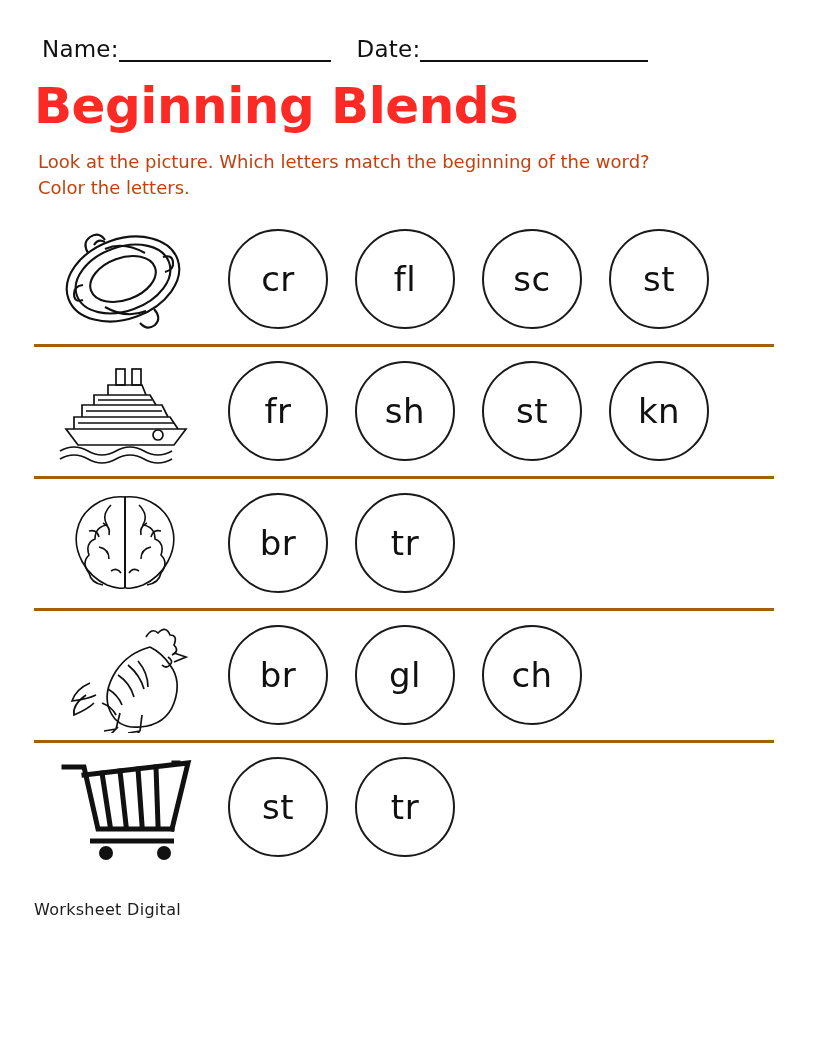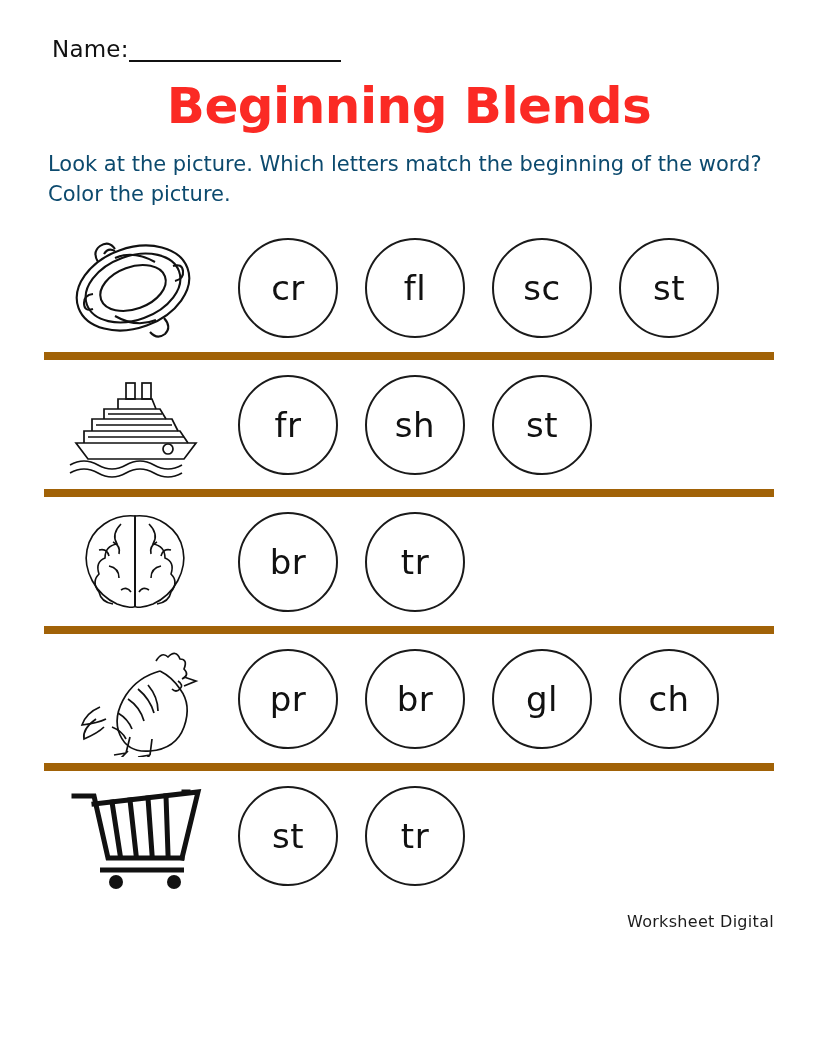--- a/index.html
+++ b/index.html
@@ -12,21 +12,21 @@
     height: 1056px;
     font-family: "DejaVu Sans", sans-serif;
     color: #111111;
     overflow: hidden;
     position: relative;
   }
   .sheet {
     width: 816px;
     height: 767px;
     box-sizing: border-box;
-    padding: 36px 42px 10px 44px;
+    padding: 36px 42px 10px 34px;
     position: relative;
   }
 
   
   .namedate {
     display: flex;
     align-items: flex-end;
     gap: 26px;
     padding-left: 8px;
     margin-bottom: 18px;
@@ -43,53 +43,53 @@
   .field-line {
     display: inline-block;
     border-bottom: 2px solid #111;
     height: 22px;
   }
   .line-name { width: 212px; }
   .line-date { width: 228px; }
 
   
   .title {
-    text-align: center;
+    text-align: left;
     color: #fb2a24;
     font-family: "DejaVu Sans", sans-serif;
     font-weight: bold;
     font-size: 50px;
     letter-spacing: -0.5px;
     margin: 6px 0 16px 0;
     line-height: 1.05;
   }
 
   
   .instructions {
-    font-size: 21px;
+    font-size: 18px;
     line-height: 1.45;
     padding-left: 4px;
     margin-bottom: 14px;
-    color: #0c4a6e;
+    color: #c2410c;
   }
   .instructions .line2 { display: block; }
 
   
   .rows {
     display: flex;
     flex-direction: column;
   }
   .row {
     display: flex;
     align-items: center;
     height: 129px;
     position: relative;
     justify-content: space-between;
   }
-  .row + .row { border-top: 8px solid #a16207; }
+  .row + .row { border-top: 3px solid #a16207; }
   .row.first { border-top: none; }
 
   .pic-cell {
     width: 182px;
     min-width: 182px;
     height: 118px;
     display: flex;
     align-items: center;
     justify-content: center;
   }
@@ -113,44 +113,48 @@
     justify-content: center;
     font-size: 34px;
     letter-spacing: 0.5px;
     color: #111;
     background: #fff;
     box-sizing: border-box;
   }
 
   
   .footer {
-    text-align: right;
+    text-align: left;
     font-size: 16px;
     color: #1c1c1c;
-    margin-top: 12px;
+    margin-top: 28px;
     letter-spacing: 0.3px;
   }
 </style>
 </head>
 <body>
 
 <div class="sheet">
 
   <div class="namedate">
     <div class="field">
       <span class="field-label">Name:</span>
       <span class="field-line line-name"></span>
     </div>
+    <div class="field">
+      <span class="field-label">Date:</span>
+      <span class="field-line line-date"></span>
+    </div>
   </div>
 
   <div class="title">Beginning Blends</div>
 
   <div class="instructions">
     <span>Look at the picture.  Which letters match the beginning of the word?</span>
-    <span class="line2">Color the picture.</span>
+    <span class="line2">Color the letters.</span>
   </div>
 
   <div class="rows">
 
     <div class="row first">
       <div class="pic-cell">
         <span>
           <svg width="150" height="112" viewBox="0 0 150 112">
             <g fill="none" stroke="#111" stroke-width="2.1">
               <ellipse cx="73" cy="56" rx="58" ry="40" transform="rotate(-20 73 56)"></ellipse>
@@ -192,20 +196,21 @@
               <path d="M14 104 q14 -8 28 0 t28 0 t28 0 t28 0"></path>
               <circle cx="112" cy="80" r="5"></circle>
             </g>
           </svg>
         </span>
       </div>
       <div class="choices">
         <div class="bubble">fr</div>
         <div class="bubble">sh</div>
         <div class="bubble">st</div>
+        <div class="bubble">kn</div>
       </div>
     </div>
 
     <div class="row">
       <div class="pic-cell">
         <span>
           <svg width="132" height="112" viewBox="0 0 132 112">
             <g fill="none" stroke="#111" stroke-width="1.6">
               <path d="M66 10 C44 8 22 22 18 44 C14 64 26 88 48 98 C58 102 66 102 66 100 Z"></path>
               <path d="M66 10 C88 8 110 22 114 44 C118 64 106 88 84 98 C74 102 66 102 66 100 Z"></path>
@@ -238,21 +243,20 @@
               <path d="M36 78 q-14 10 -12 20 q14 -6 20 -12"></path>
               <path d="M70 96 l-4 16 M66 112 l-12 2 M66 112 l-8 8 M66 112 l2 -2"></path>
               <path d="M92 98 l-2 16 M90 114 l-12 2 M90 114 l-8 8"></path>
               <path d="M78 48 q12 10 16 24 M68 58 q12 8 16 22 M88 44 q10 12 10 26"></path>
               <path d="M58 72 q10 6 14 16 M52 86 q10 4 14 12"></path>
             </g>
           </svg>
         </span>
       </div>
       <div class="choices">
-        <div class="bubble">pr</div>
         <div class="bubble">br</div>
         <div class="bubble">gl</div>
         <div class="bubble">ch</div>
       </div>
     </div>
 
     <div class="row">
       <div class="pic-cell">
         <span>
           <svg width="150" height="116" viewBox="0 0 150 116">

